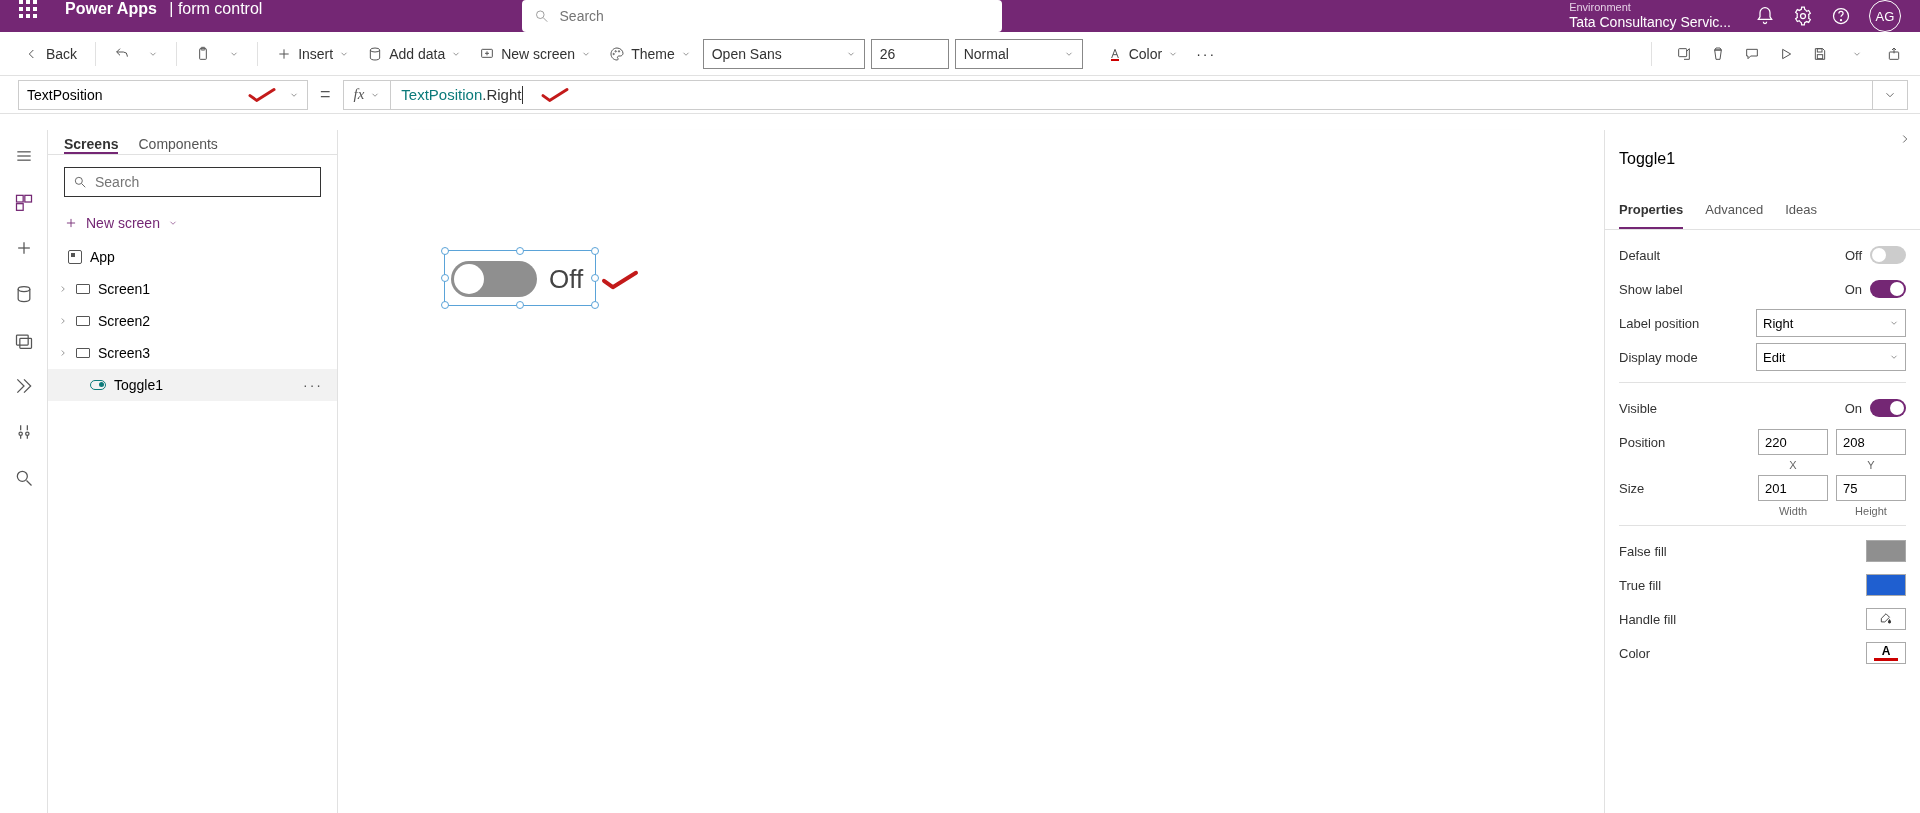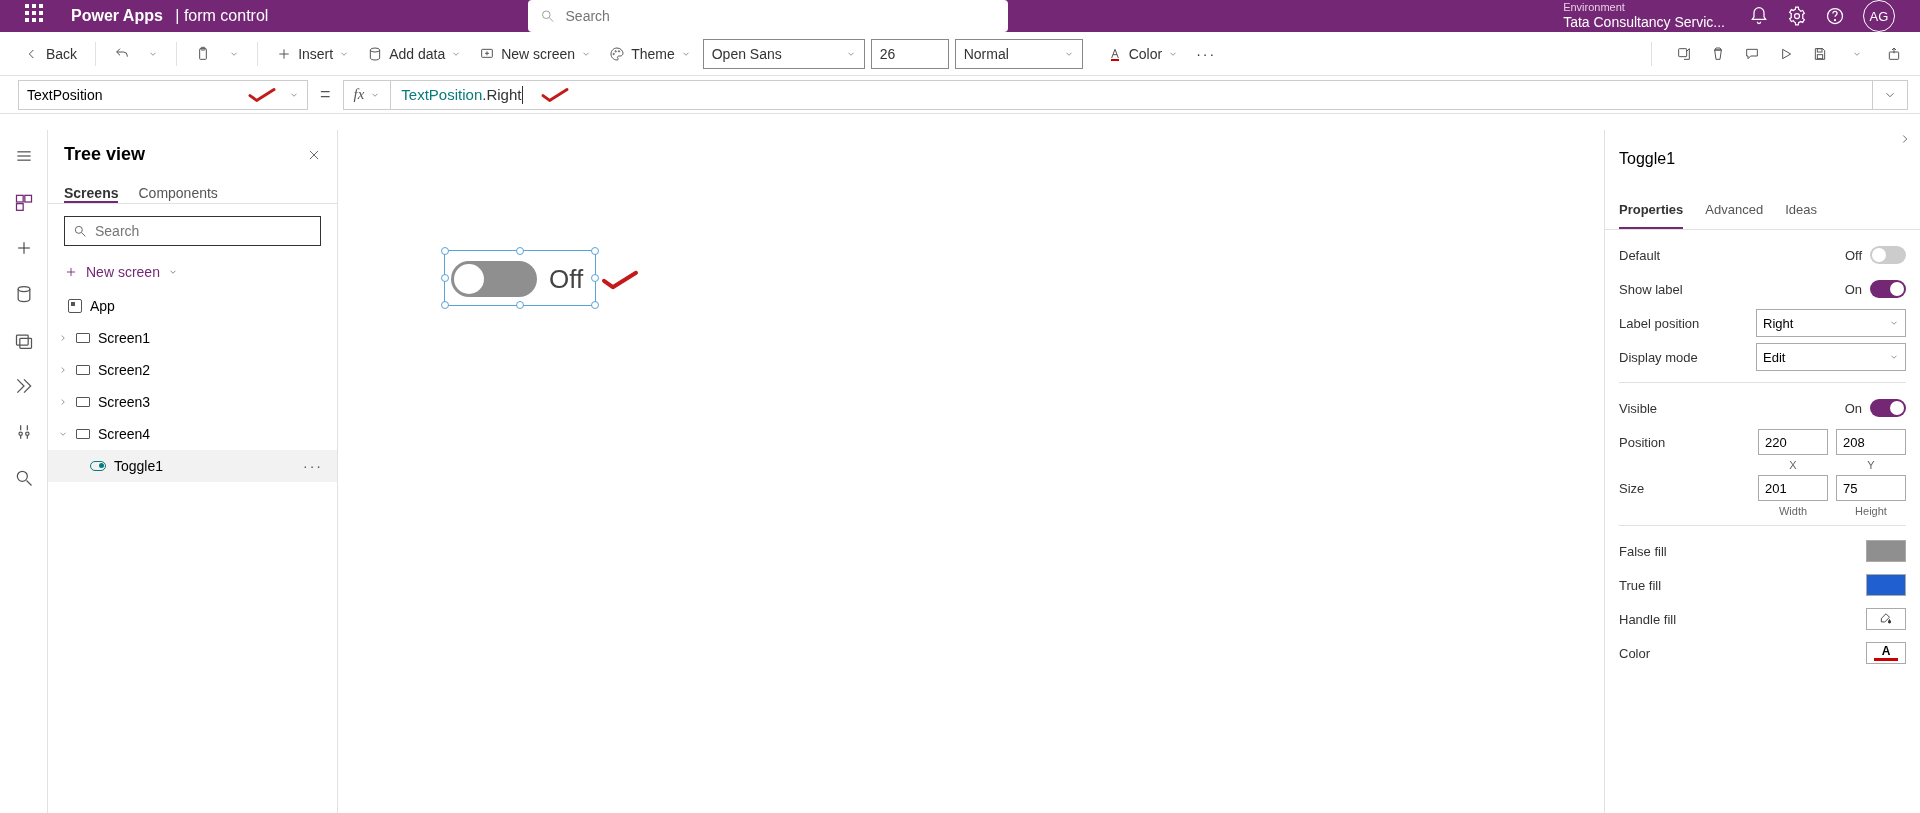--- a/index.html
+++ b/index.html
@@ -1,19 +1,19 @@
 <!DOCTYPE html>
 <html><head>
 <meta charset="utf-8">
 <style>
 * { box-sizing: border-box; margin: 0; padding: 0; font-family: "Segoe UI", Arial, sans-serif; }
 body { width: 1920px; height: 813px; background: #fff; overflow: hidden; }
 
 
-.top-header { height: 32px; background: #742774; display: flex; align-items: center; color: #fff; padding: 0 25px; }
+.top-header { height: 32px; background: #742774; display: flex; color: #fff; padding: 0 19px; }
 .waffle { width: 24px; height: 24px; display: grid; grid-template-columns: repeat(3,4px); grid-template-rows: repeat(3,4px); gap: 3px; margin-right: 22px; cursor: pointer; }
 .waffle span { background: #fff; width: 4px; height: 4px; }
 .app-title { font-size: 16px; font-weight: 600; }
 .app-sub { font-size: 16px; margin-left: 8px; font-weight: 400; }
 .search-wrap { margin-left: 260px; width: 480px; height: 32px; background: #fff; border-radius: 4px; display: flex; align-items: center; padding: 0 12px; }
 .search-wrap svg { width: 16px; height: 16px; stroke: #666; }
 .search-wrap input { border: none; outline: none; margin-left: 10px; font-size: 14px; width: 100%; color: #333; }
 .hdr-right { margin-left: auto; display: flex; align-items: center; gap: 18px; }
 .env-block { line-height: 1.2; margin-right: 6px; }
 .env-label { font-size: 11px; color: #e6d1e6; }
@@ -389,27 +389,20 @@
         <path d="M8 16v4"></path>
         <path d="M16 16v4"></path>
       </svg>
     <svg class="rail-btn" viewBox="0 0 24 24">
         <circle cx="10" cy="10" r="6"></circle>
         <line x1="15" y1="15" x2="21" y2="21"></line>
       </svg>
   </div>
 
   <div class="tree">
-    <div class="tree-hdr">
-      <span>Tree view</span>
-      <svg class="tree-close" viewBox="0 0 24 24" fill="none">
-          <line x1="5" y1="5" x2="19" y2="19"></line>
-          <line x1="19" y1="5" x2="5" y2="19"></line>
-        </svg>
-    </div>
     <div class="tree-tabs">
       <div class="tree-tab active">Screens</div>
       <div class="tree-tab">Components</div>
     </div>
     <div class="tree-search">
       <svg viewBox="0 0 24 24" width="14" height="14" fill="none" stroke="#555" stroke-width="1.5">
           <circle cx="10" cy="10" r="6"></circle>
           <line x1="15" y1="15" x2="21" y2="21"></line>
         </svg>
       <input type="text" placeholder="Search" style="">
@@ -442,27 +435,20 @@
           </svg>
         <div class="tree-box"></div>
         <span>Screen2</span>
       </div>
       <div class="tree-row screen">
         <svg class="tree-chev" viewBox="0 0 24 24">
             <path d="M9 6l6 6-6 6"></path>
           </svg>
         <div class="tree-box"></div>
         <span>Screen3</span>
-      </div>
-      <div class="tree-row screen">
-        <svg class="tree-chev" viewBox="0 0 24 24">
-            <path d="M6 9l6 6 6-6"></path>
-          </svg>
-        <div class="tree-box"></div>
-        <span>Screen4</span>
       </div>
       <div class="tree-row child">
         <div class="tree-toggle-icon"></div>
         <span>Toggle1</span>
         <span class="tree-more">···</span>
       </div>
     </div>
   </div>
 
   <div class="canvas">

